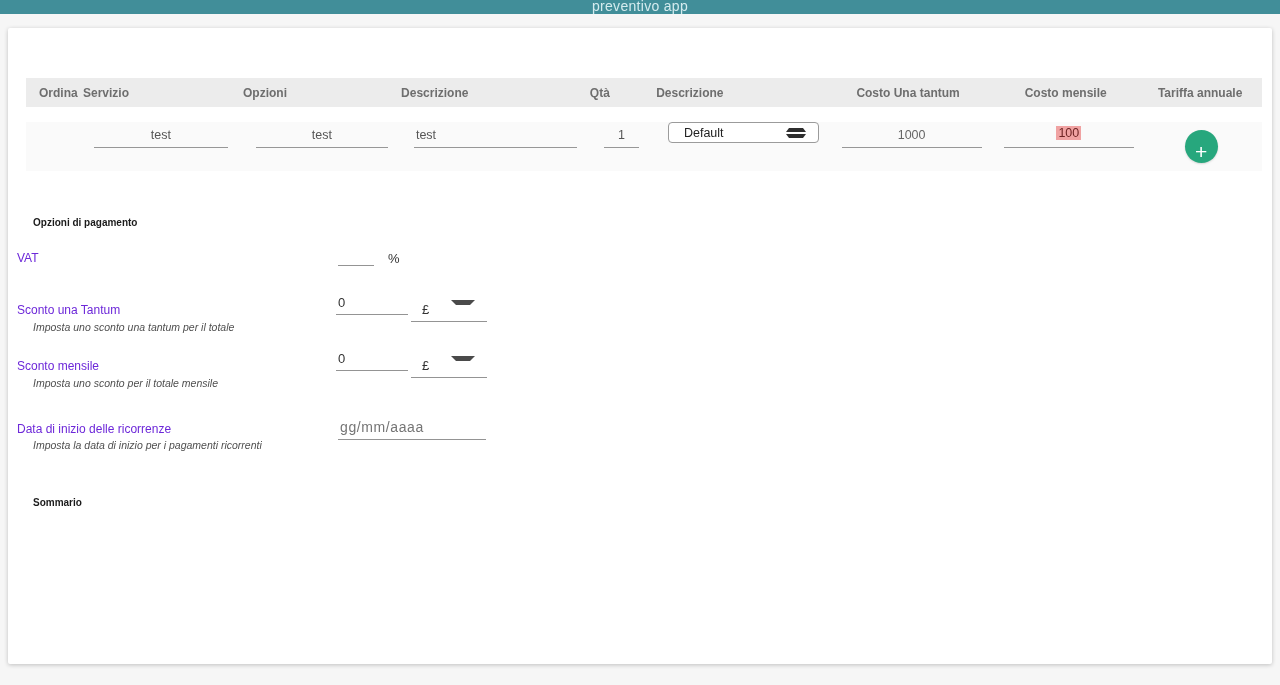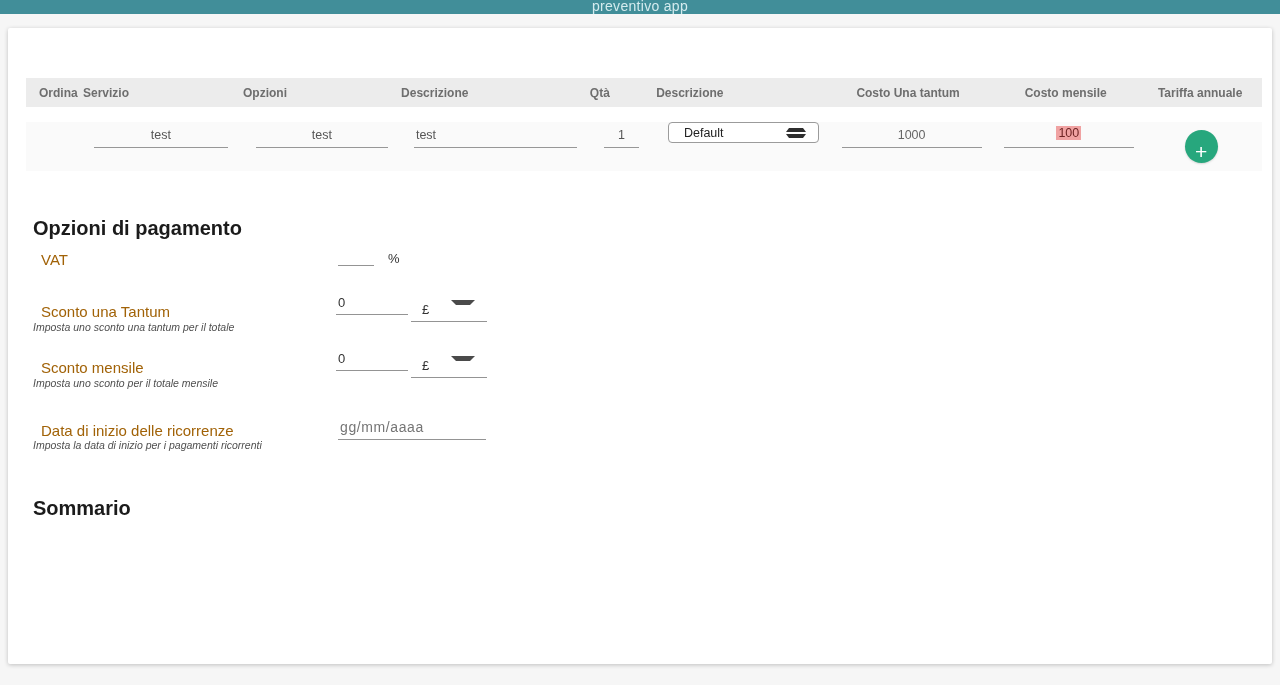--- a/index.html
+++ b/index.html
@@ -6,21 +6,21 @@
   html,body { width:1280px; height:685px; background:#f6f6f6; font-family:"Liberation Sans", sans-serif; overflow:hidden; }
 
   
   .topbar { position:absolute; left:0; top:0; width:1280px; height:12px; background:#418e99; overflow:hidden; z-index:5; }
   .topbar-title { position:absolute; top:-9px; left:0; width:100%; text-align:center; font-size:14px; color:#d4ebee; letter-spacing:.3px; }
 
   
   .card { position:absolute; left:8px; top:28px; width:1264px; height:636px; background:#ffffff;
           border-radius:2px; box-shadow:0 1px 4px rgba(0,0,0,.22); }
 
-  .h-section { position:absolute; left:18px; font-size:20px; font-weight:700; color:#1b1b1b; }
+  .h-section { position:absolute; left:18px; font-size:10px; font-weight:700; color:#1b1b1b; }
 
   
   .table-head { position:absolute; left:18px; top:50px; width:1236px; height:29px; background:#ececec; display:flex; align-items:center;
                 font-size:12px; font-weight:700; color:#6e6e6e; }
   .table-row  { position:absolute; left:18px; top:94px; width:1236px; height:49px; background:#fafafa; display:flex; }
 
   .c1{width:48px} .c2{width:162px} .c3{width:160px} .c4{width:187px} .c5{width:65px}
   .c6{width:184px} .c7{width:158px} .c8{width:161px} .c9{width:111px}
   .hc { box-sizing:border-box; }
   .hc.c1{padding-left:6px} .hc.c2,.hc.c3,.hc.c4{padding-left:2px} .hc.c5{padding-left:6px} .hc.c6{padding-left:8px}
@@ -41,21 +41,21 @@
                font-size:12.5px; color:#222; cursor:default; }
   .spinner { display:flex; flex-direction:column; align-items:center; }
   .spin-up   { width:0;height:0;border-left:3.5px solid transparent;border-right:3.5px solid transparent;border-bottom:4.5px solid #2e2e2e; margin-bottom:2px; }
   .spin-down { width:0;height:0;border-left:3.5px solid transparent;border-right:3.5px solid transparent;border-top:4.5px solid #2e2e2e; }
 
   .cell.c9 { justify-content:center; align-items:center; }
   .addbtn { width:33px; height:33px; border-radius:50%; border:0; background:#27a77d; color:#fff; font-size:21px; line-height:30px;
             text-align:center; cursor:pointer; box-shadow:0 1px 2px rgba(0,0,0,.15); font-family:"Liberation Sans",sans-serif; }
 
   
-  .opt-label { position:absolute; left:26px; font-size:15px; color:#a16207; }
+  .opt-label { position:absolute; left:2px; font-size:12px; color:#6d28d9; }
   .opt-hint  { position:absolute; left:18px; font-size:10.5px; font-style:italic; color:#4f4f4f; }
   .line-input { position:absolute; border:0; border-bottom:1px solid #949494; background:transparent; outline:none;
                 font-family:"Liberation Sans",sans-serif; font-size:13px; color:#333; padding:0 0 4px 2px; }
   .suffix { position:absolute; font-size:13px; color:#333; }
   .currencybox { position:absolute; border-bottom:1px solid #949494; display:flex; align-items:flex-start; justify-content:space-between;
                  font-size:13px; color:#333; padding:0 12px 4px 4px; cursor:default; }
   .caret { width:0; height:0; border-left:5px solid transparent; border-right:5px solid transparent; border-top:5px solid #4a4a4a; margin-top:5px; }
   .date-input { font-size:14px; letter-spacing:.6px; color:#444; }
   .date-input::placeholder { color:#757575; opacity:1; }
 </style>

